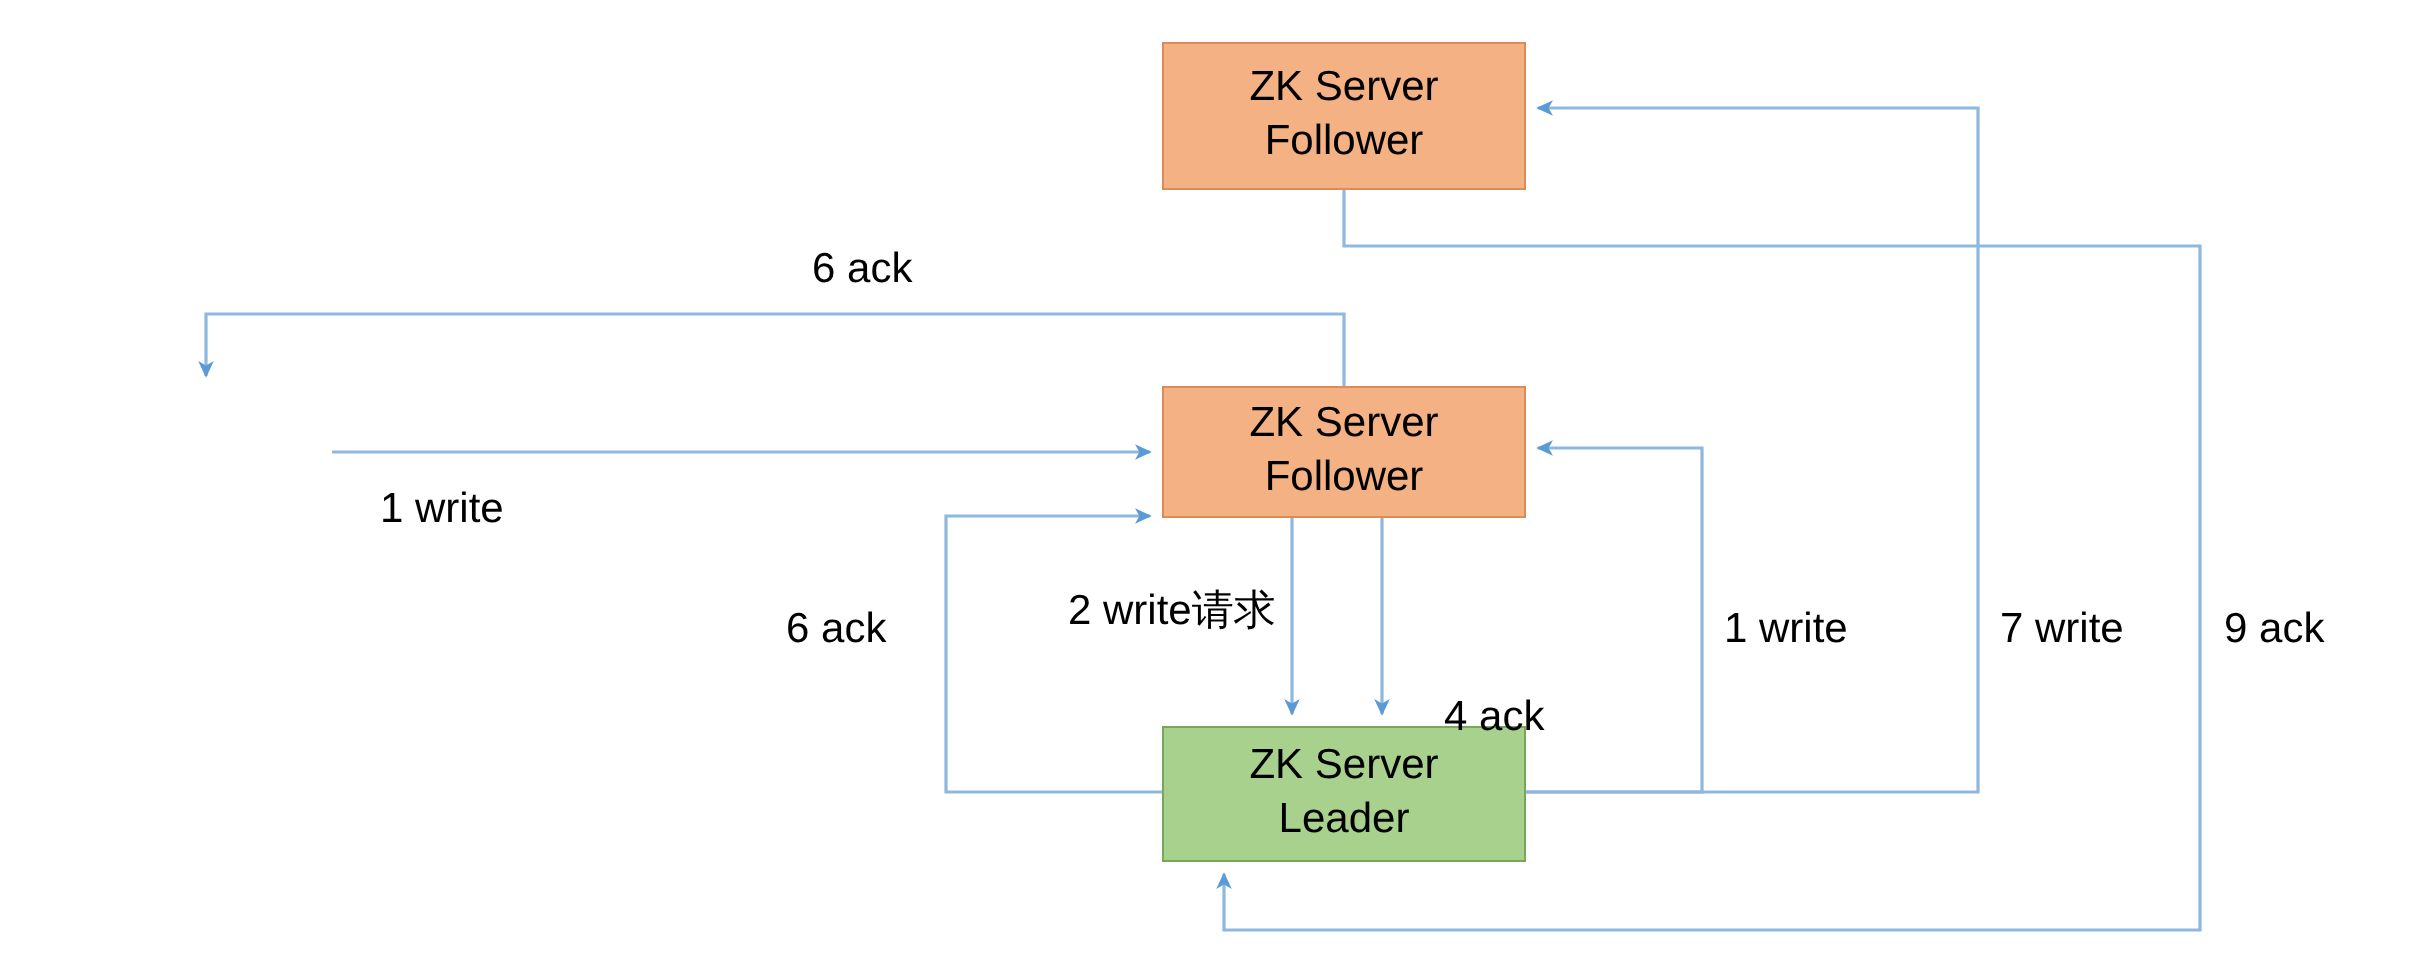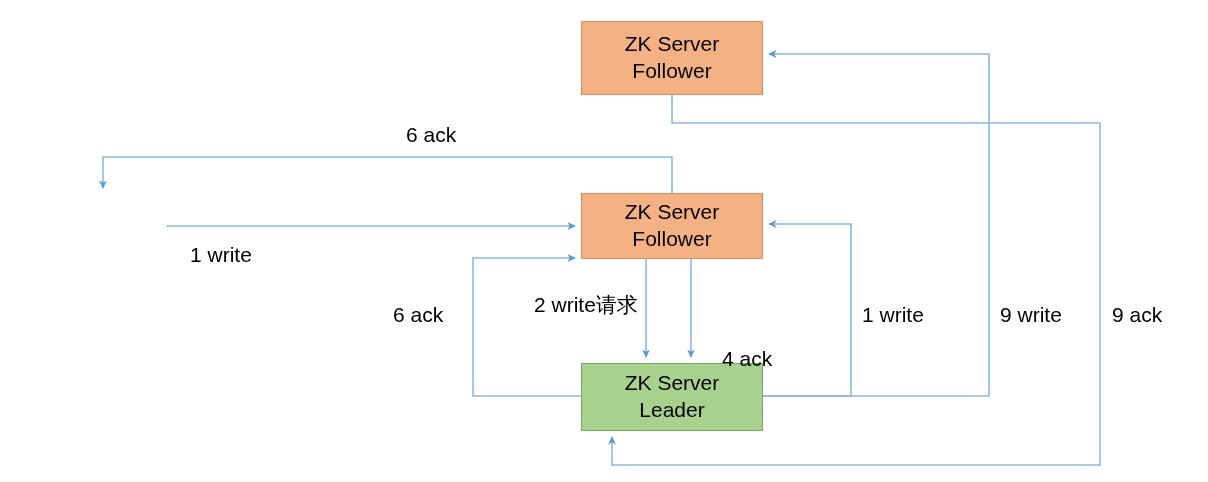--- a/index.html
+++ b/index.html
@@ -119,16 +119,16 @@
     <span class="line2">Leader</span>
   </div>
 
 
   <span class="edge-label lbl-1write">1 write</span>
   <span class="edge-label lbl-2write">2 write请求</span>
   <span class="edge-label lbl-3write">1 write</span>
   <span class="edge-label lbl-4ack">4 ack</span>
   <span class="edge-label lbl-5ack">6 ack</span>
   <span class="edge-label lbl-6ack">6 ack</span>
-  <span class="edge-label lbl-7write">9 write</span>
+  <span class="edge-label lbl-7write">7 write</span>
   <span class="edge-label lbl-8ack">9 ack</span>
 
 </div>
 
 </body></html>

